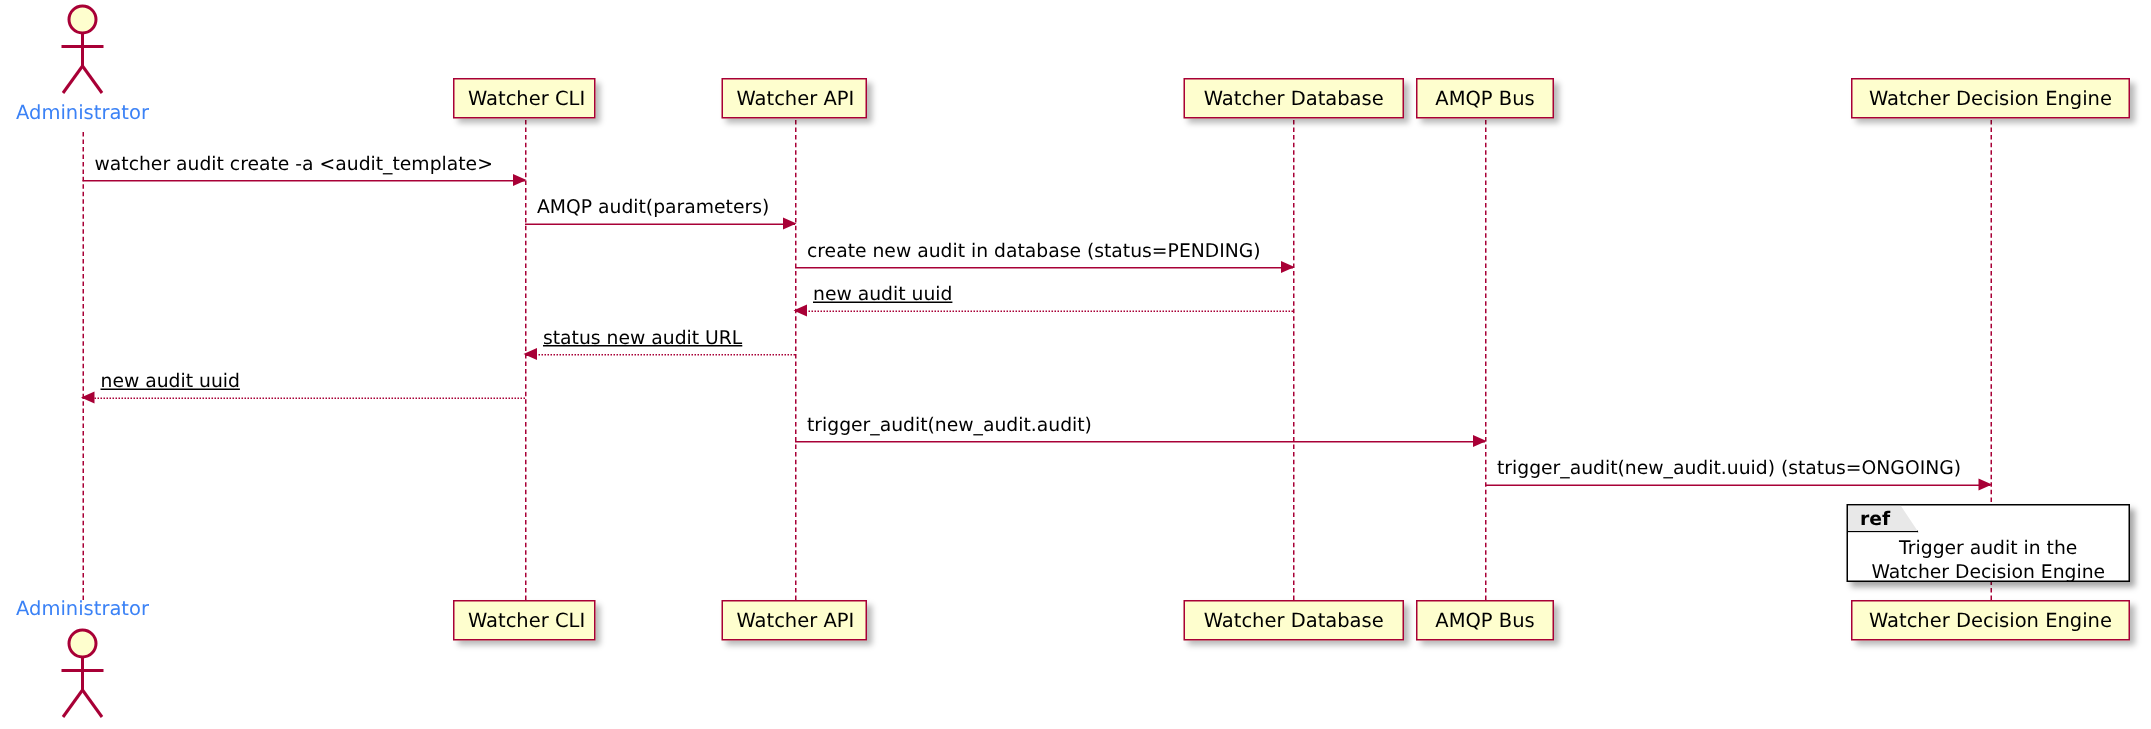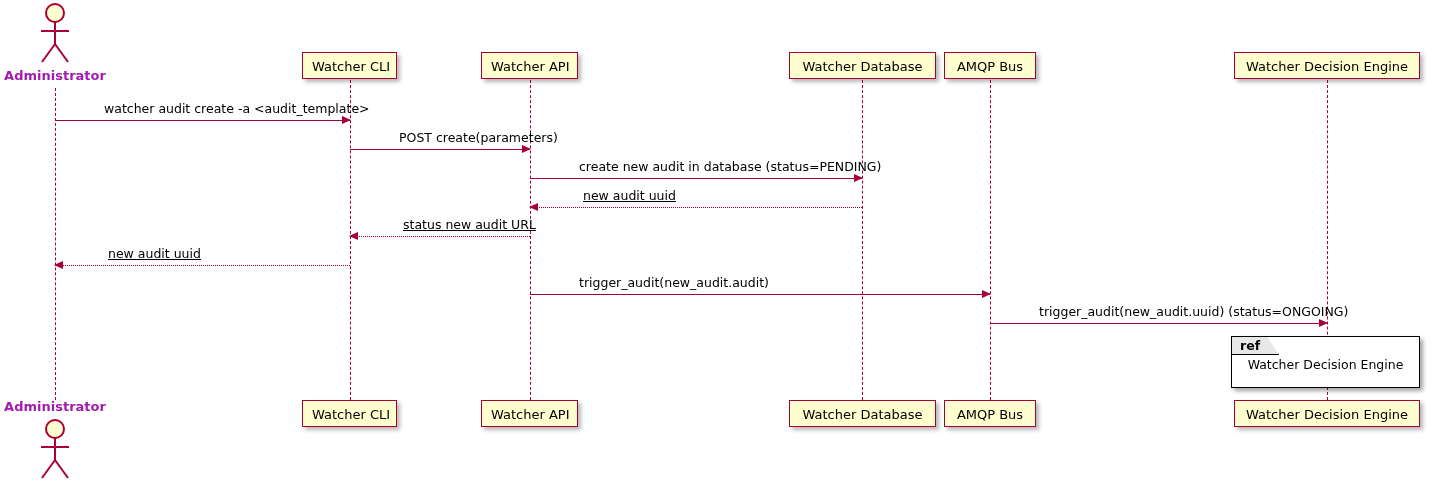--- a/index.html
+++ b/index.html
@@ -35,24 +35,23 @@
   
   .lifeline {
     position: absolute;
     width: 0;
     border-left: 1.5px dashed #A80036;
   }
   
   .actor-label {
     position: absolute;
     font-size: 13px;
-    color: #a21caf;
+    color: #3b82f6;
     white-space: nowrap;
     text-align: center;
-    font-weight: bold;
   }
   .actor-fig {
     position: absolute;
   }
   
   .msg {
     position: absolute;
     height: 0;
   }
   .msg .line {
@@ -83,21 +82,20 @@
     border-top: 4.5px solid transparent;
     border-bottom: 4.5px solid transparent;
     border-right: 9px solid #A80036;
   }
   .msg .label {
     position: absolute;
     bottom: 4px;
     font-size: 12.5px;
     color: #000000;
     white-space: nowrap;
-    margin-left: 41px;
   }
   .msg.right .label { left: 8px; }
   .msg.left  .label { left: 12px; text-decoration: underline; }
   
   .ref-box {
     position: absolute;
     background: #FFFFFF;
     border: 1.5px solid #000000;
     box-shadow: 3px 3px 4px rgba(0,0,0,0.35);
     box-sizing: border-box;
@@ -177,21 +175,21 @@
 
   <div class="msg right" style="left:55px; top:120px; width:295px;">
     <div class="line"></div>
     <div class="head"></div>
     <div class="label">watcher audit create -a &lt;audit_template&gt;</div>
   </div>
 
   <div class="msg right" style="left:350px; top:149px; width:180px;">
     <div class="line"></div>
     <div class="head"></div>
-    <div class="label">POST create(parameters)</div>
+    <div class="label">AMQP audit(parameters)</div>
   </div>
 
   <div class="msg right" style="left:530px; top:178px; width:332px;">
     <div class="line"></div>
     <div class="head"></div>
     <div class="label">create new audit in database (status=PENDING)</div>
   </div>
 
   <div class="msg left dotted" style="left:530px; top:207px; width:332px;">
     <div class="line"></div>
@@ -219,17 +217,18 @@
 
   <div class="msg right" style="left:990px; top:323px; width:337px;">
     <div class="line"></div>
     <div class="head"></div>
     <div class="label">trigger_audit(new_audit.uuid) (status=ONGOING)</div>
   </div>
 
   <div class="ref-box" style="left:1231px; top:336px; width:189px; height:52px;">
     <div class="ref-tab">ref</div>
     <div class="ref-body">
+      <div>Trigger audit in the</div>
       <div>Watcher Decision Engine</div>
     </div>
   </div>
 
 </div>
 
 </body></html>

